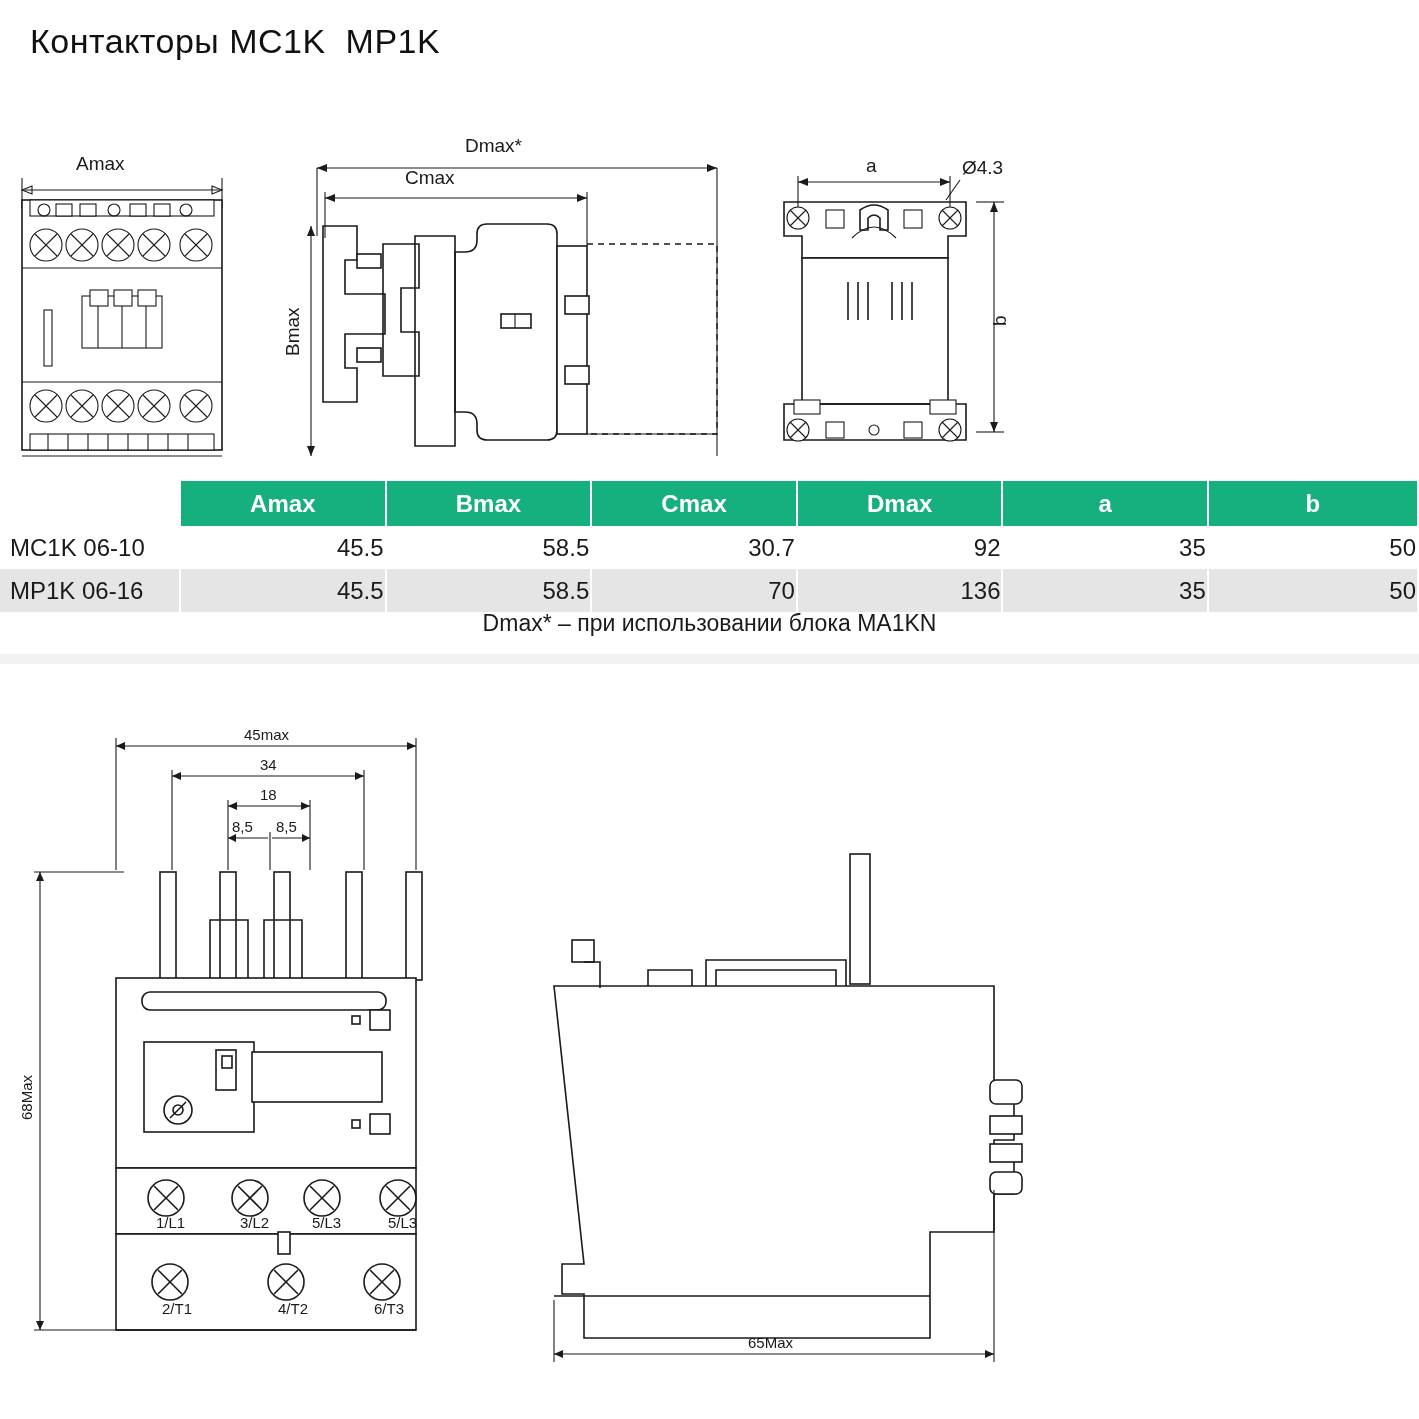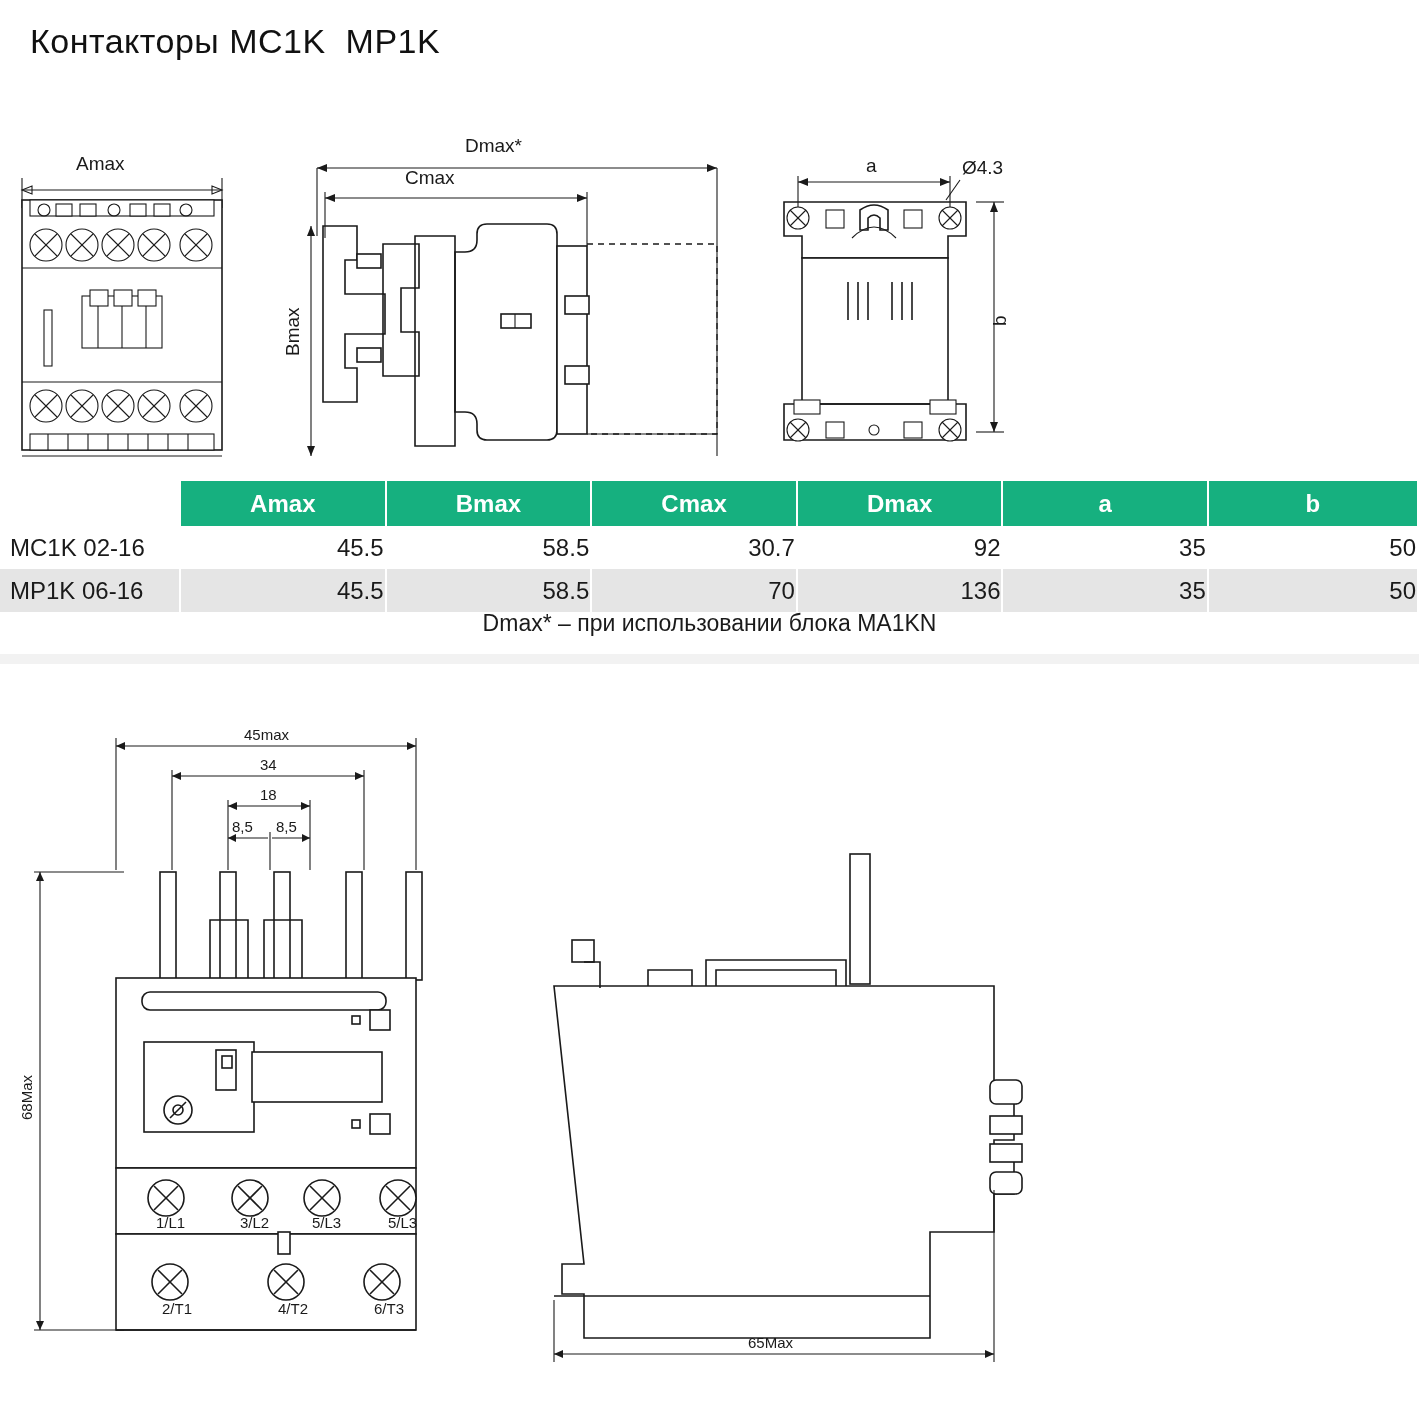--- a/index.html
+++ b/index.html
@@ -268,21 +268,21 @@
         <th style="width:203px;">Amax</th>
         <th style="width:203px;">Bmax</th>
         <th style="width:203px;">Cmax</th>
         <th style="width:203px;">Dmax</th>
         <th style="width:203px;">a</th>
         <th style="width:208px;">b</th>
       </tr>
     </thead>
     <tbody>
       <tr class="row-odd">
-        <td class="label">MC1K 02-16</td>
+        <td class="label">MC1K 06-10</td>
         <td>45.5</td>
         <td>58.5</td>
         <td>30.7</td>
         <td>92</td>
         <td>35</td>
         <td>50</td>
       </tr>
       <tr class="row-even">
         <td class="label">MP1K 06-16</td>
         <td>45.5</td>

